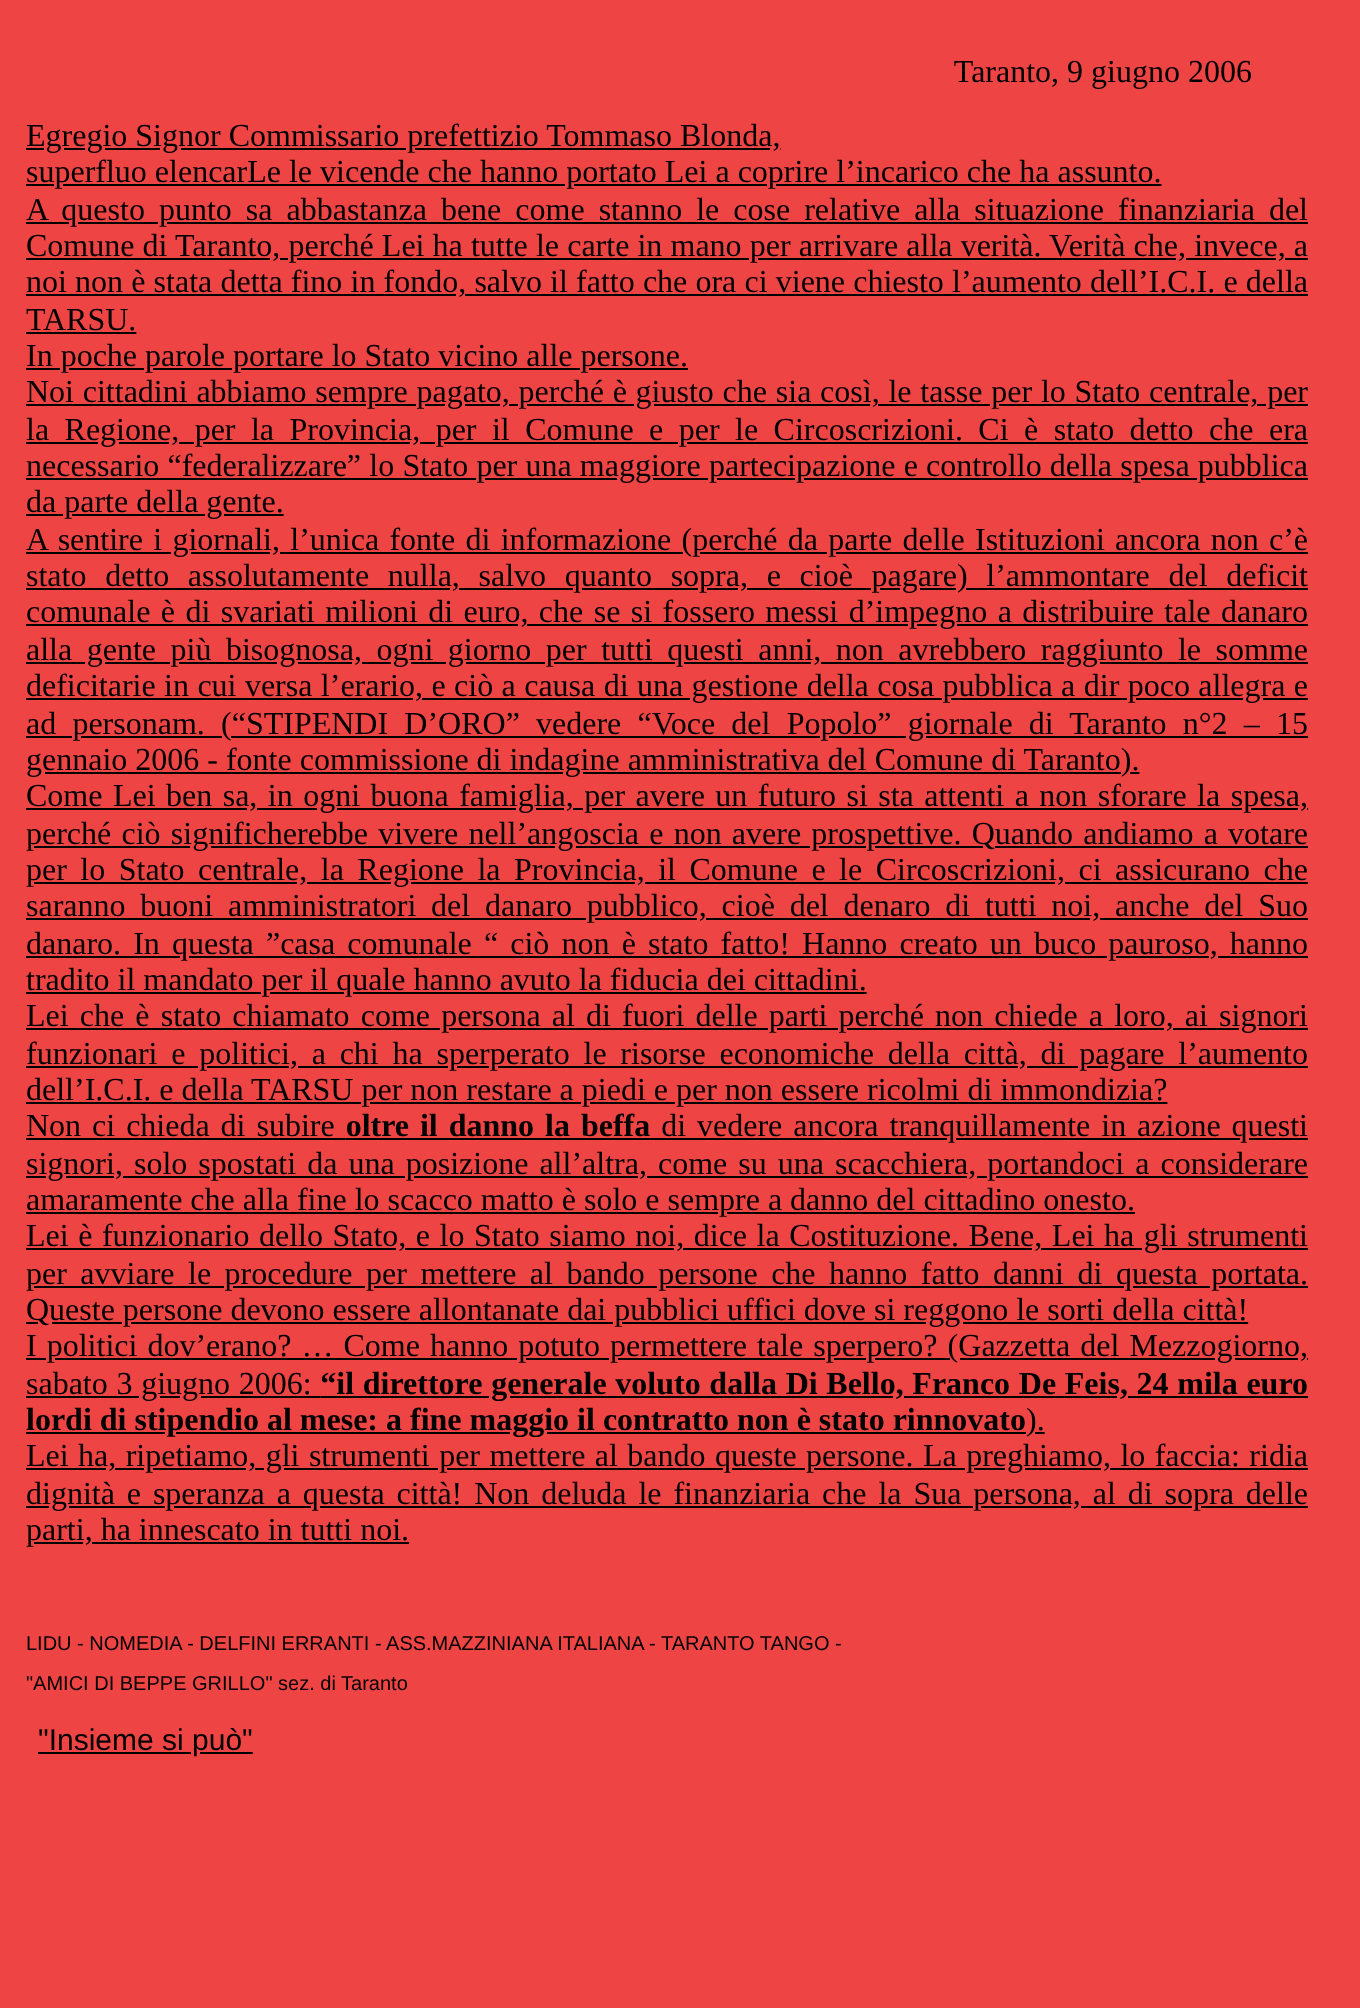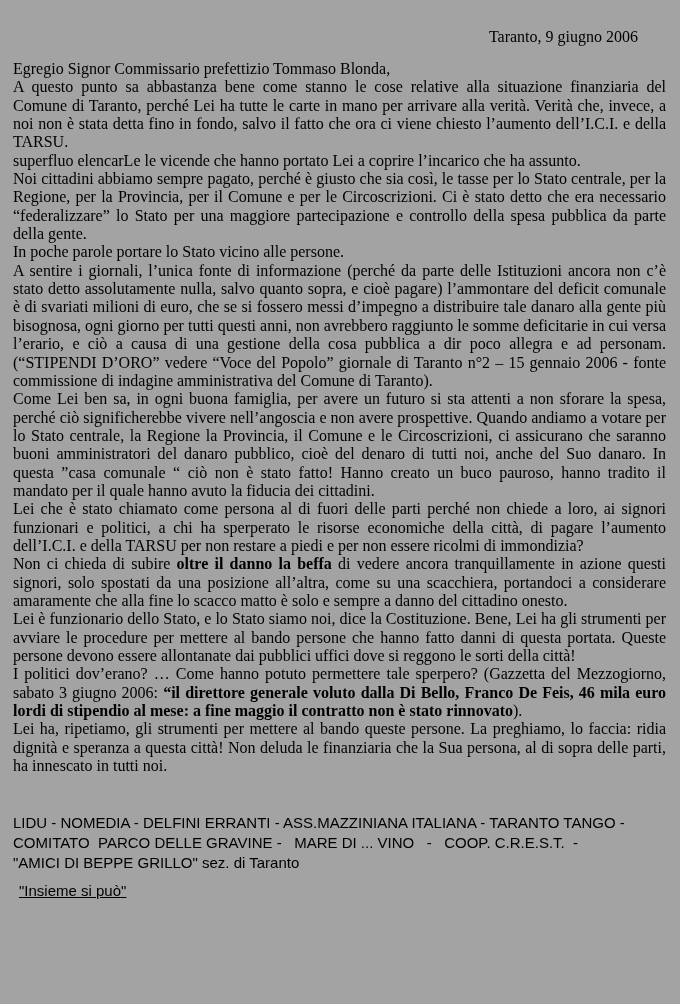--- a/index.html
+++ b/index.html
@@ -5,45 +5,46 @@
   html, body {
     margin: 0;
     padding: 0;
     background: #fffffc;
   }
   .page {
     position: relative;
     width: 680px;
     height: 1004px;
     box-sizing: border-box;
-    padding: 28px 14px 0 13px;
-    background: #a3a3a3;
+    padding: 28px 26px 0 13px;
+    background: #ef4444;
     color: #000000;
     font-family: "Liberation Serif", "DejaVu Serif", serif;
     font-size: 16px;
     overflow: hidden;
   }
   .date-line {
     text-align: right;
     padding-right: 28px;
     line-height: 18px;
     margin-bottom: 14px;
   }
   .letter-body p {
     margin: 0;
     text-align: justify;
     line-height: 18.35px;
+    text-decoration: underline;
   }
   .letter-body .bold {
     font-weight: bold;
   }
   .footer-orgs {
     margin-top: 38px;
     font-family: "Liberation Sans", "DejaVu Sans", sans-serif;
-    font-size: 15px;
+    font-size: 10px;
     line-height: 20px;
     white-space: pre-wrap;
   }
   .slogan {
     margin-top: 8px;
     padding-left: 6px;
     font-family: "Liberation Sans", "DejaVu Sans", sans-serif;
     font-size: 15px;
     line-height: 20px;
   }
@@ -53,32 +54,32 @@
 </style>
 </head>
 <body>
 
 <div class="page">
 
   <div class="date-line">Taranto, 9 giugno 2006</div>
 
   <div class="letter-body">
       <p><span>Egregio Signor Commissario prefettizio Tommaso Blonda,</span></p>
+      <p><span>superfluo elencarLe le vicende che hanno portato Lei a coprire l’incarico che ha assunto.</span></p>
       <p><span>A questo punto sa abbastanza bene come stanno le cose relative alla situazione finanziaria del Comune di Taranto, perché Lei ha tutte le carte in mano per arrivare alla verità. Verità  che, invece, a noi non è stata detta fino in fondo, salvo il fatto che ora ci viene chiesto l’aumento dell’I.C.I. e della  TARSU.</span></p>
-      <p><span>superfluo elencarLe le vicende che hanno portato Lei a coprire l’incarico che ha assunto.</span></p>
+      <p><span>In poche parole portare lo Stato vicino alle persone.</span></p>
       <p><span>Noi cittadini abbiamo sempre pagato, perché è giusto che sia così, le tasse per lo Stato centrale, per la Regione, per la Provincia, per il  Comune e per le Circoscrizioni. Ci è stato detto che era necessario “federalizzare” lo Stato per una maggiore partecipazione e controllo della spesa pubblica da parte della gente.</span></p>
-      <p><span>In poche parole portare lo Stato vicino alle persone.</span></p>
       <p><span>A sentire i giornali, l’unica fonte di informazione (perché da parte delle Istituzioni ancora non c’è stato detto assolutamente nulla, salvo quanto sopra, e cioè pagare) l’ammontare del deficit comunale è di svariati milioni di euro, che se si fossero messi d’impegno a distribuire tale danaro alla gente più bisognosa, ogni giorno per tutti questi anni, non avrebbero raggiunto le somme deficitarie in cui versa l’erario, e ciò a causa di una gestione della cosa pubblica a dir poco allegra e ad personam. (“STIPENDI D’ORO”  vedere “Voce del Popolo” giornale di Taranto n°2 – 15 gennaio 2006 - fonte commissione di indagine amministrativa del Comune di Taranto).</span></p>
       <p><span>Come Lei ben sa, in ogni buona famiglia, per avere un futuro si sta attenti a non sforare la spesa, perché ciò significherebbe vivere nell’angoscia e non avere prospettive. Quando andiamo a votare per lo Stato centrale, la Regione la Provincia, il Comune e le Circoscrizioni, ci assicurano che saranno buoni amministratori del danaro pubblico, cioè del denaro di tutti noi, anche del Suo danaro.  In questa ”casa comunale “ ciò non è stato fatto! Hanno creato un buco pauroso, hanno tradito il mandato per  il quale hanno avuto la fiducia dei cittadini.</span></p>
       <p><span>Lei che è stato chiamato come persona al di fuori delle parti perché non chiede a loro, ai signori funzionari e politici, a chi ha sperperato le risorse economiche della città, di pagare l’aumento dell’I.C.I. e della  TARSU per non restare a piedi e per non essere ricolmi di immondizia?</span></p>
       <p><span>Non ci chieda di subire </span><span class="bold">oltre il danno la beffa</span><span> di vedere ancora tranquillamente in azione questi signori, solo spostati da una posizione all’altra, come su una scacchiera, portandoci a considerare amaramente che alla fine lo scacco matto è solo e sempre a danno del cittadino onesto.</span></p>
       <p><span>Lei è funzionario dello Stato, e lo Stato siamo noi, dice la Costituzione.  Bene, Lei ha gli strumenti per avviare le procedure per mettere al bando persone che hanno fatto danni di questa portata. Queste persone devono essere allontanate dai pubblici uffici dove si reggono le sorti della città!</span></p>
-      <p><span>I politici dov’erano?  … Come hanno potuto permettere tale sperpero? (Gazzetta del Mezzogiorno, sabato 3 giugno 2006:  </span><span class="bold">“il direttore generale voluto dalla Di Bello, Franco De Feis, 46 mila euro lordi di stipendio al mese: a fine maggio il contratto non è stato rinnovato</span><span>).</span></p>
+      <p><span>I politici dov’erano?  … Come hanno potuto permettere tale sperpero? (Gazzetta del Mezzogiorno, sabato 3 giugno 2006:  </span><span class="bold">“il direttore generale voluto dalla Di Bello, Franco De Feis, 24 mila euro lordi di stipendio al mese: a fine maggio il contratto non è stato rinnovato</span><span>).</span></p>
       <p><span>Lei ha, ripetiamo, gli strumenti per mettere al bando queste  persone. La preghiamo, lo faccia: ridia dignità e speranza a questa città!  Non deluda le finanziaria che la Sua persona, al  di  sopra delle parti,  ha innescato in tutti noi.</span></p>
     </div>
 
-  <div class="footer-orgs"><div>LIDU - NOMEDIA - DELFINI ERRANTI - ASS.MAZZINIANA ITALIANA - TARANTO TANGO -</div><div>COMITATO  PARCO DELLE GRAVINE -   MARE DI ... VINO   -   COOP. C.R.E.S.T.  -</div><div>"AMICI DI BEPPE GRILLO" sez. di Taranto</div></div>
+  <div class="footer-orgs"><div>LIDU - NOMEDIA - DELFINI ERRANTI - ASS.MAZZINIANA ITALIANA - TARANTO TANGO -</div><div>"AMICI DI BEPPE GRILLO" sez. di Taranto</div></div>
 
   <div class="slogan">
     <span>"Insieme si può"</span>
   </div>
 
 </div>
 
 </body></html>

